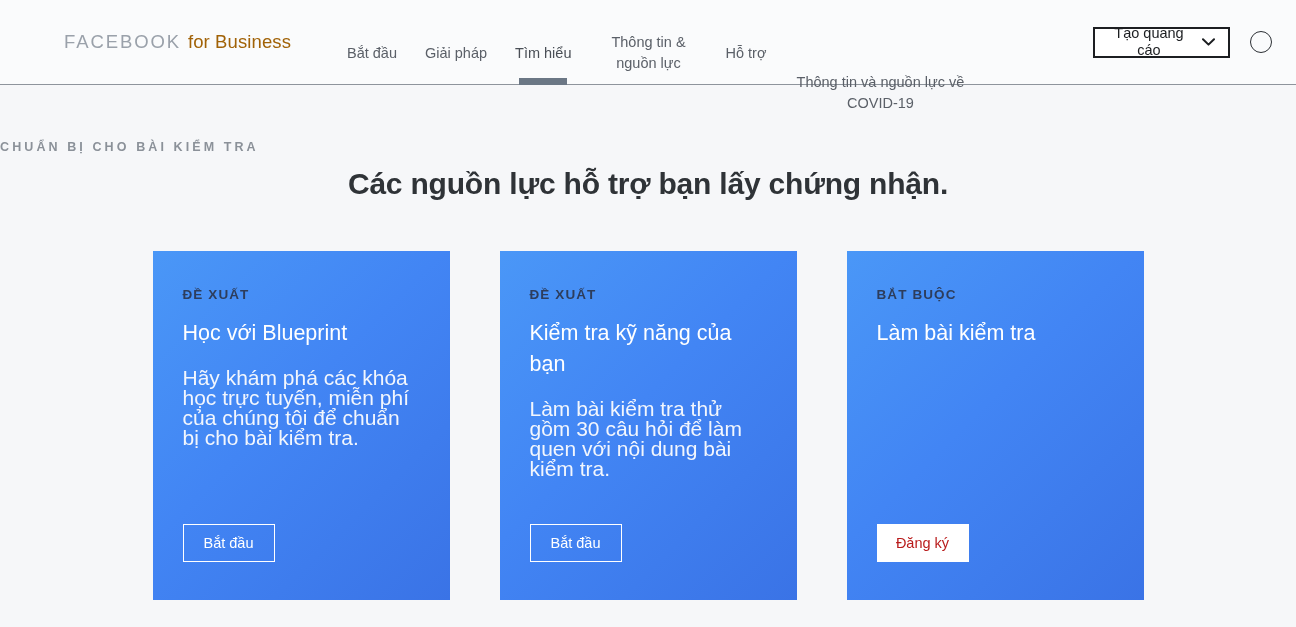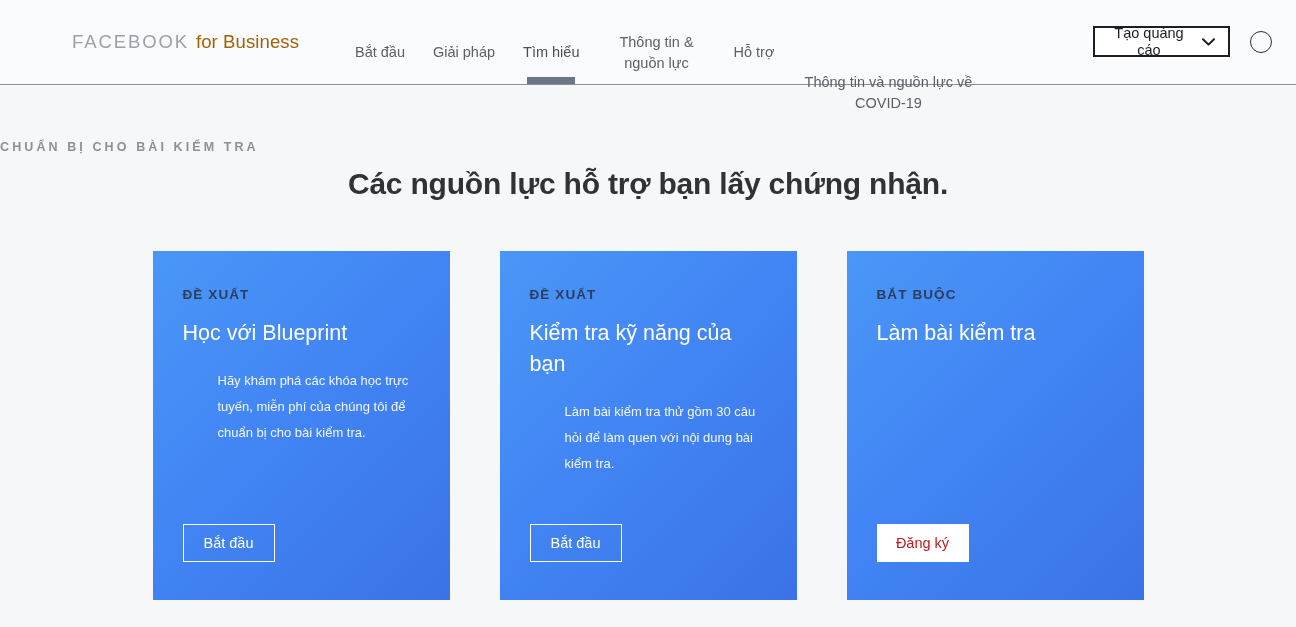--- a/index.html
+++ b/index.html
@@ -18,22 +18,22 @@
     -webkit-font-smoothing: antialiased;
   }
 
   
   .header {
     position: relative;
     height: 85px;
     background: #fafbfc;
     border-bottom: 1px solid #8e949c;
     display: flex;
-    align-items: flex-end;
-    padding: 0 20px 0 12px;
+    align-items: center;
+    padding: 0 20px 0 4px;
   }
 
   .brand {
     height: 85px;
     display: flex;
     align-items: center;
     padding-left: 60px;
     padding-right: 20px;
     white-space: nowrap;
   }
@@ -190,25 +190,24 @@
 
   .card-title {
     font-size: 21.5px;
     font-weight: 400;
     line-height: 31px;
     color: #ffffff;
     margin-bottom: 19px;
   }
 
   .card-body {
-    font-size: 13px;
-    line-height: 26px;
+    font-size: 21px;
+    line-height: 20px;
     color: #f2f6fd;
     max-width: 238px;
-    margin-left: 35px;
   }
 
   .card-btn {
     position: absolute;
     left: 30px;
     bottom: 38px;
     min-width: 92px;
     height: 38px;
     padding: 0 18px;
     font-size: 14.5px;

